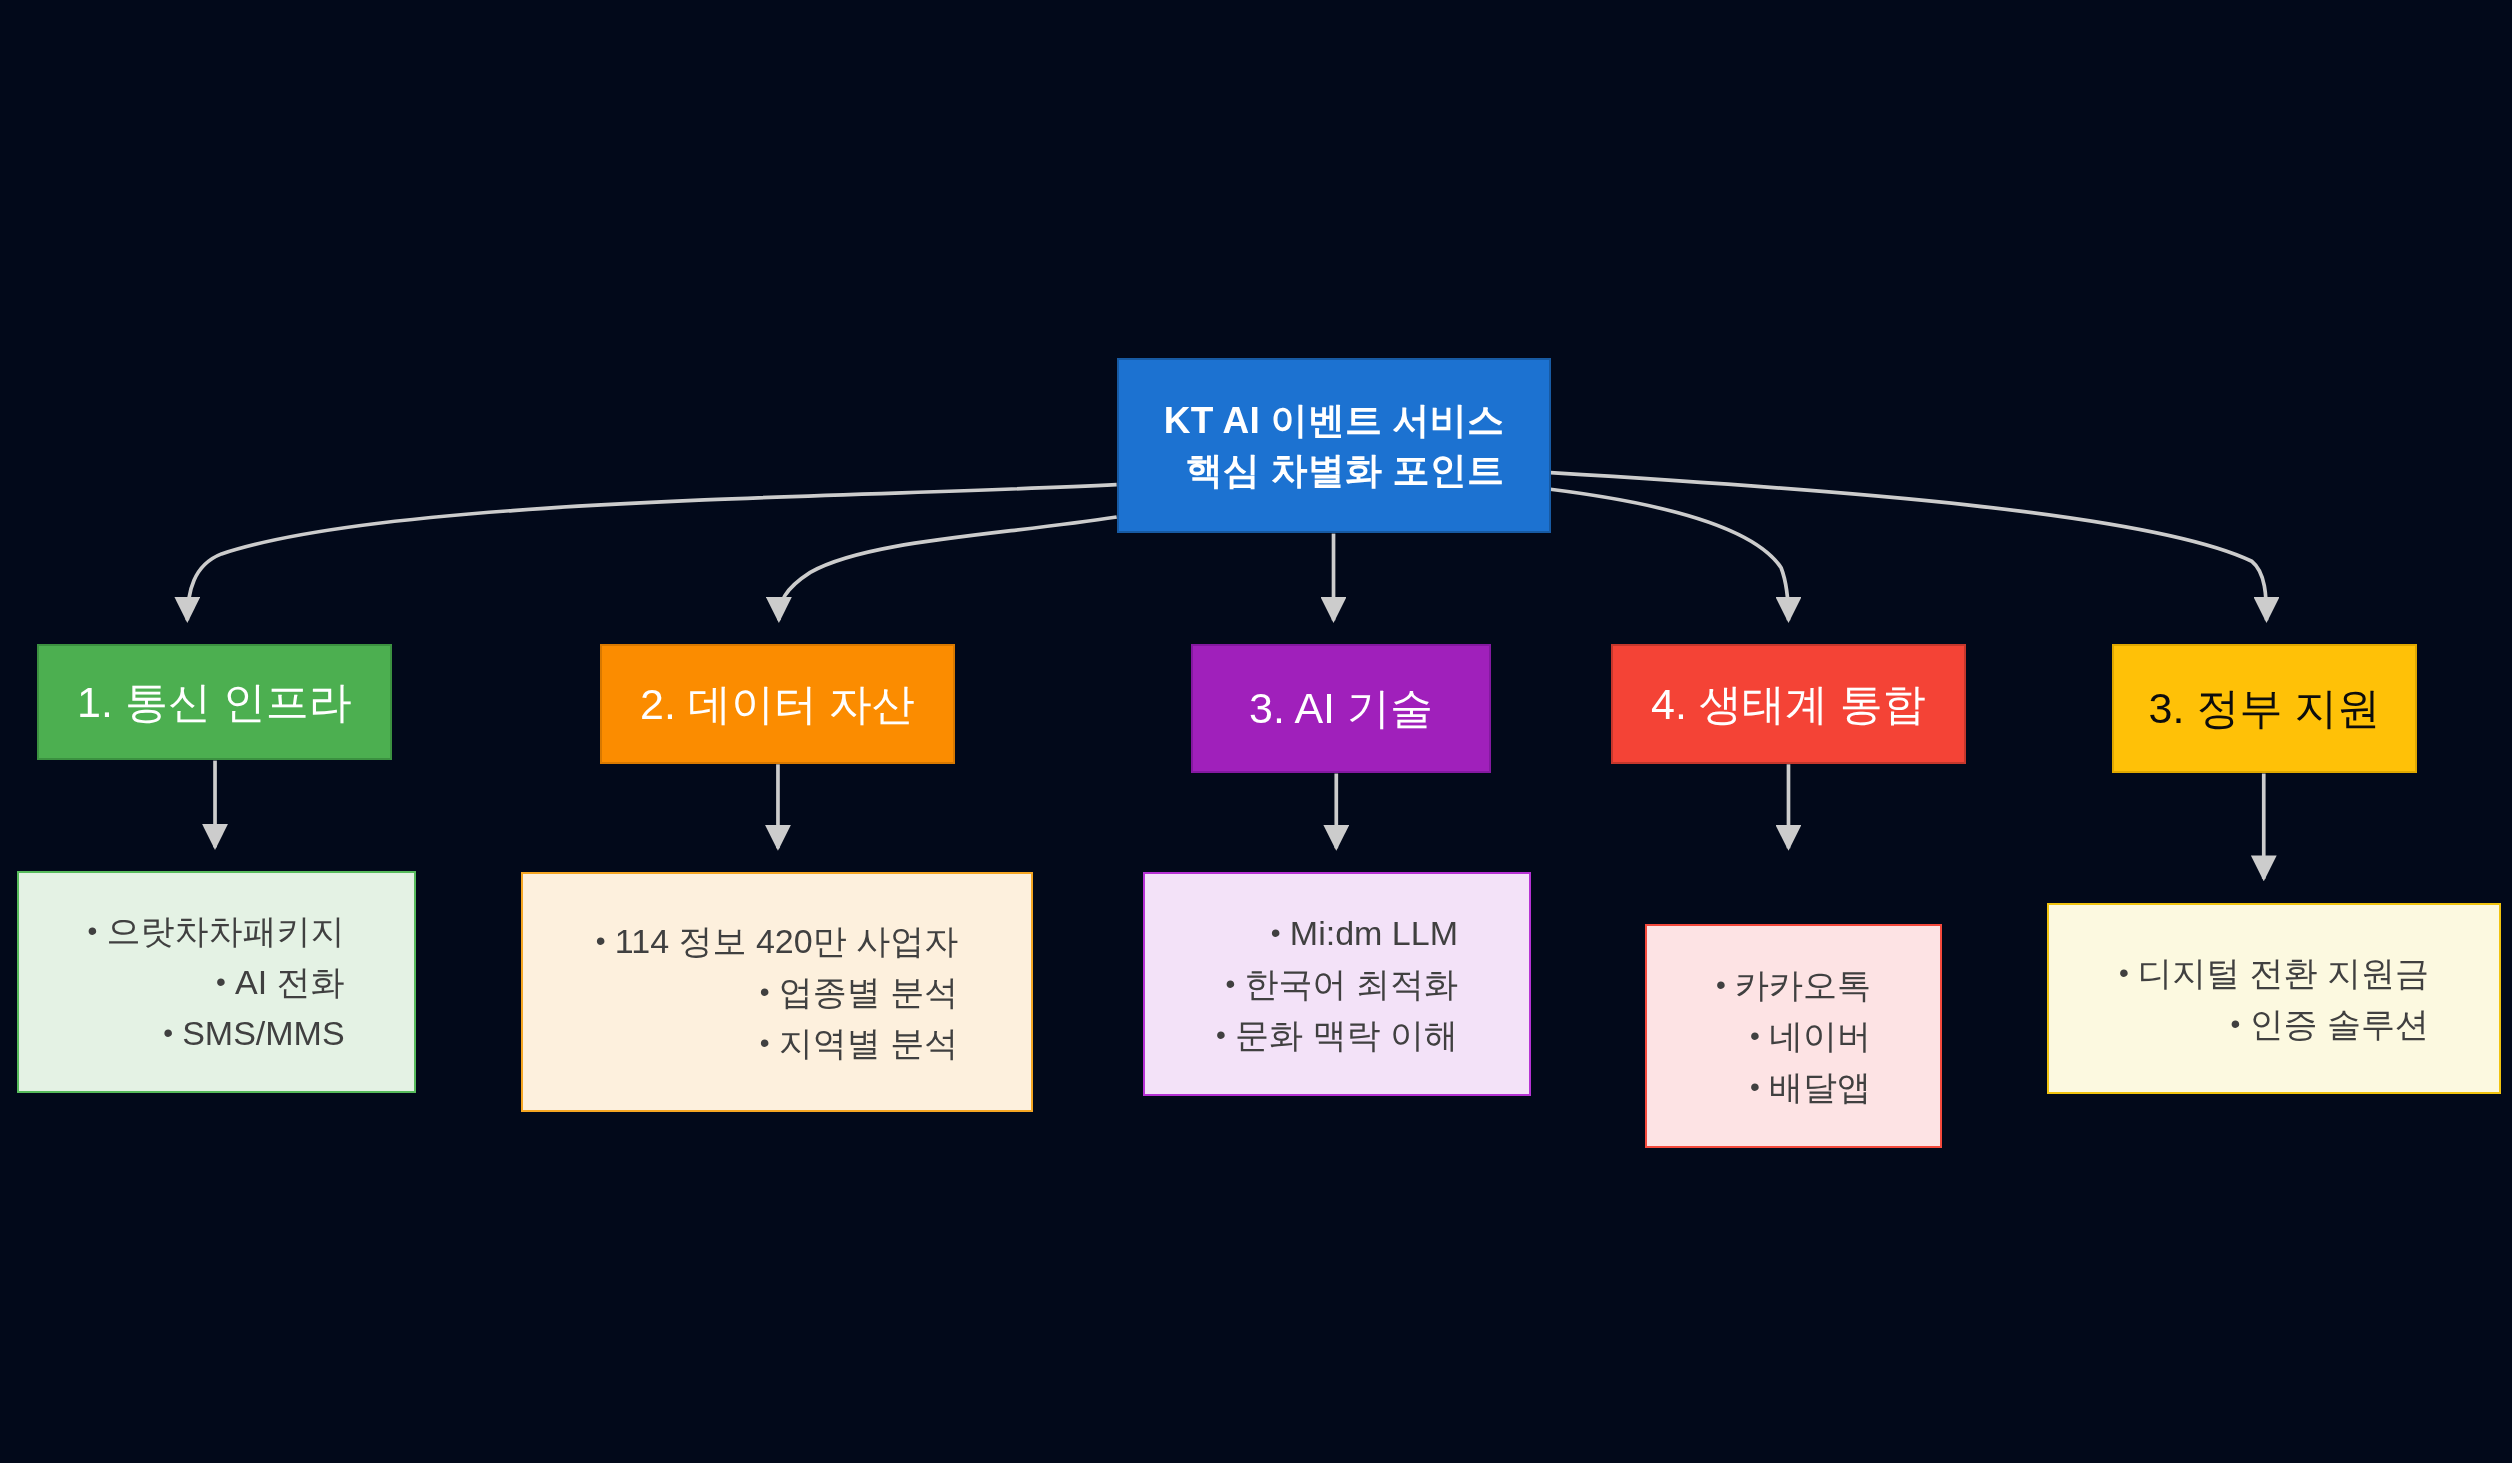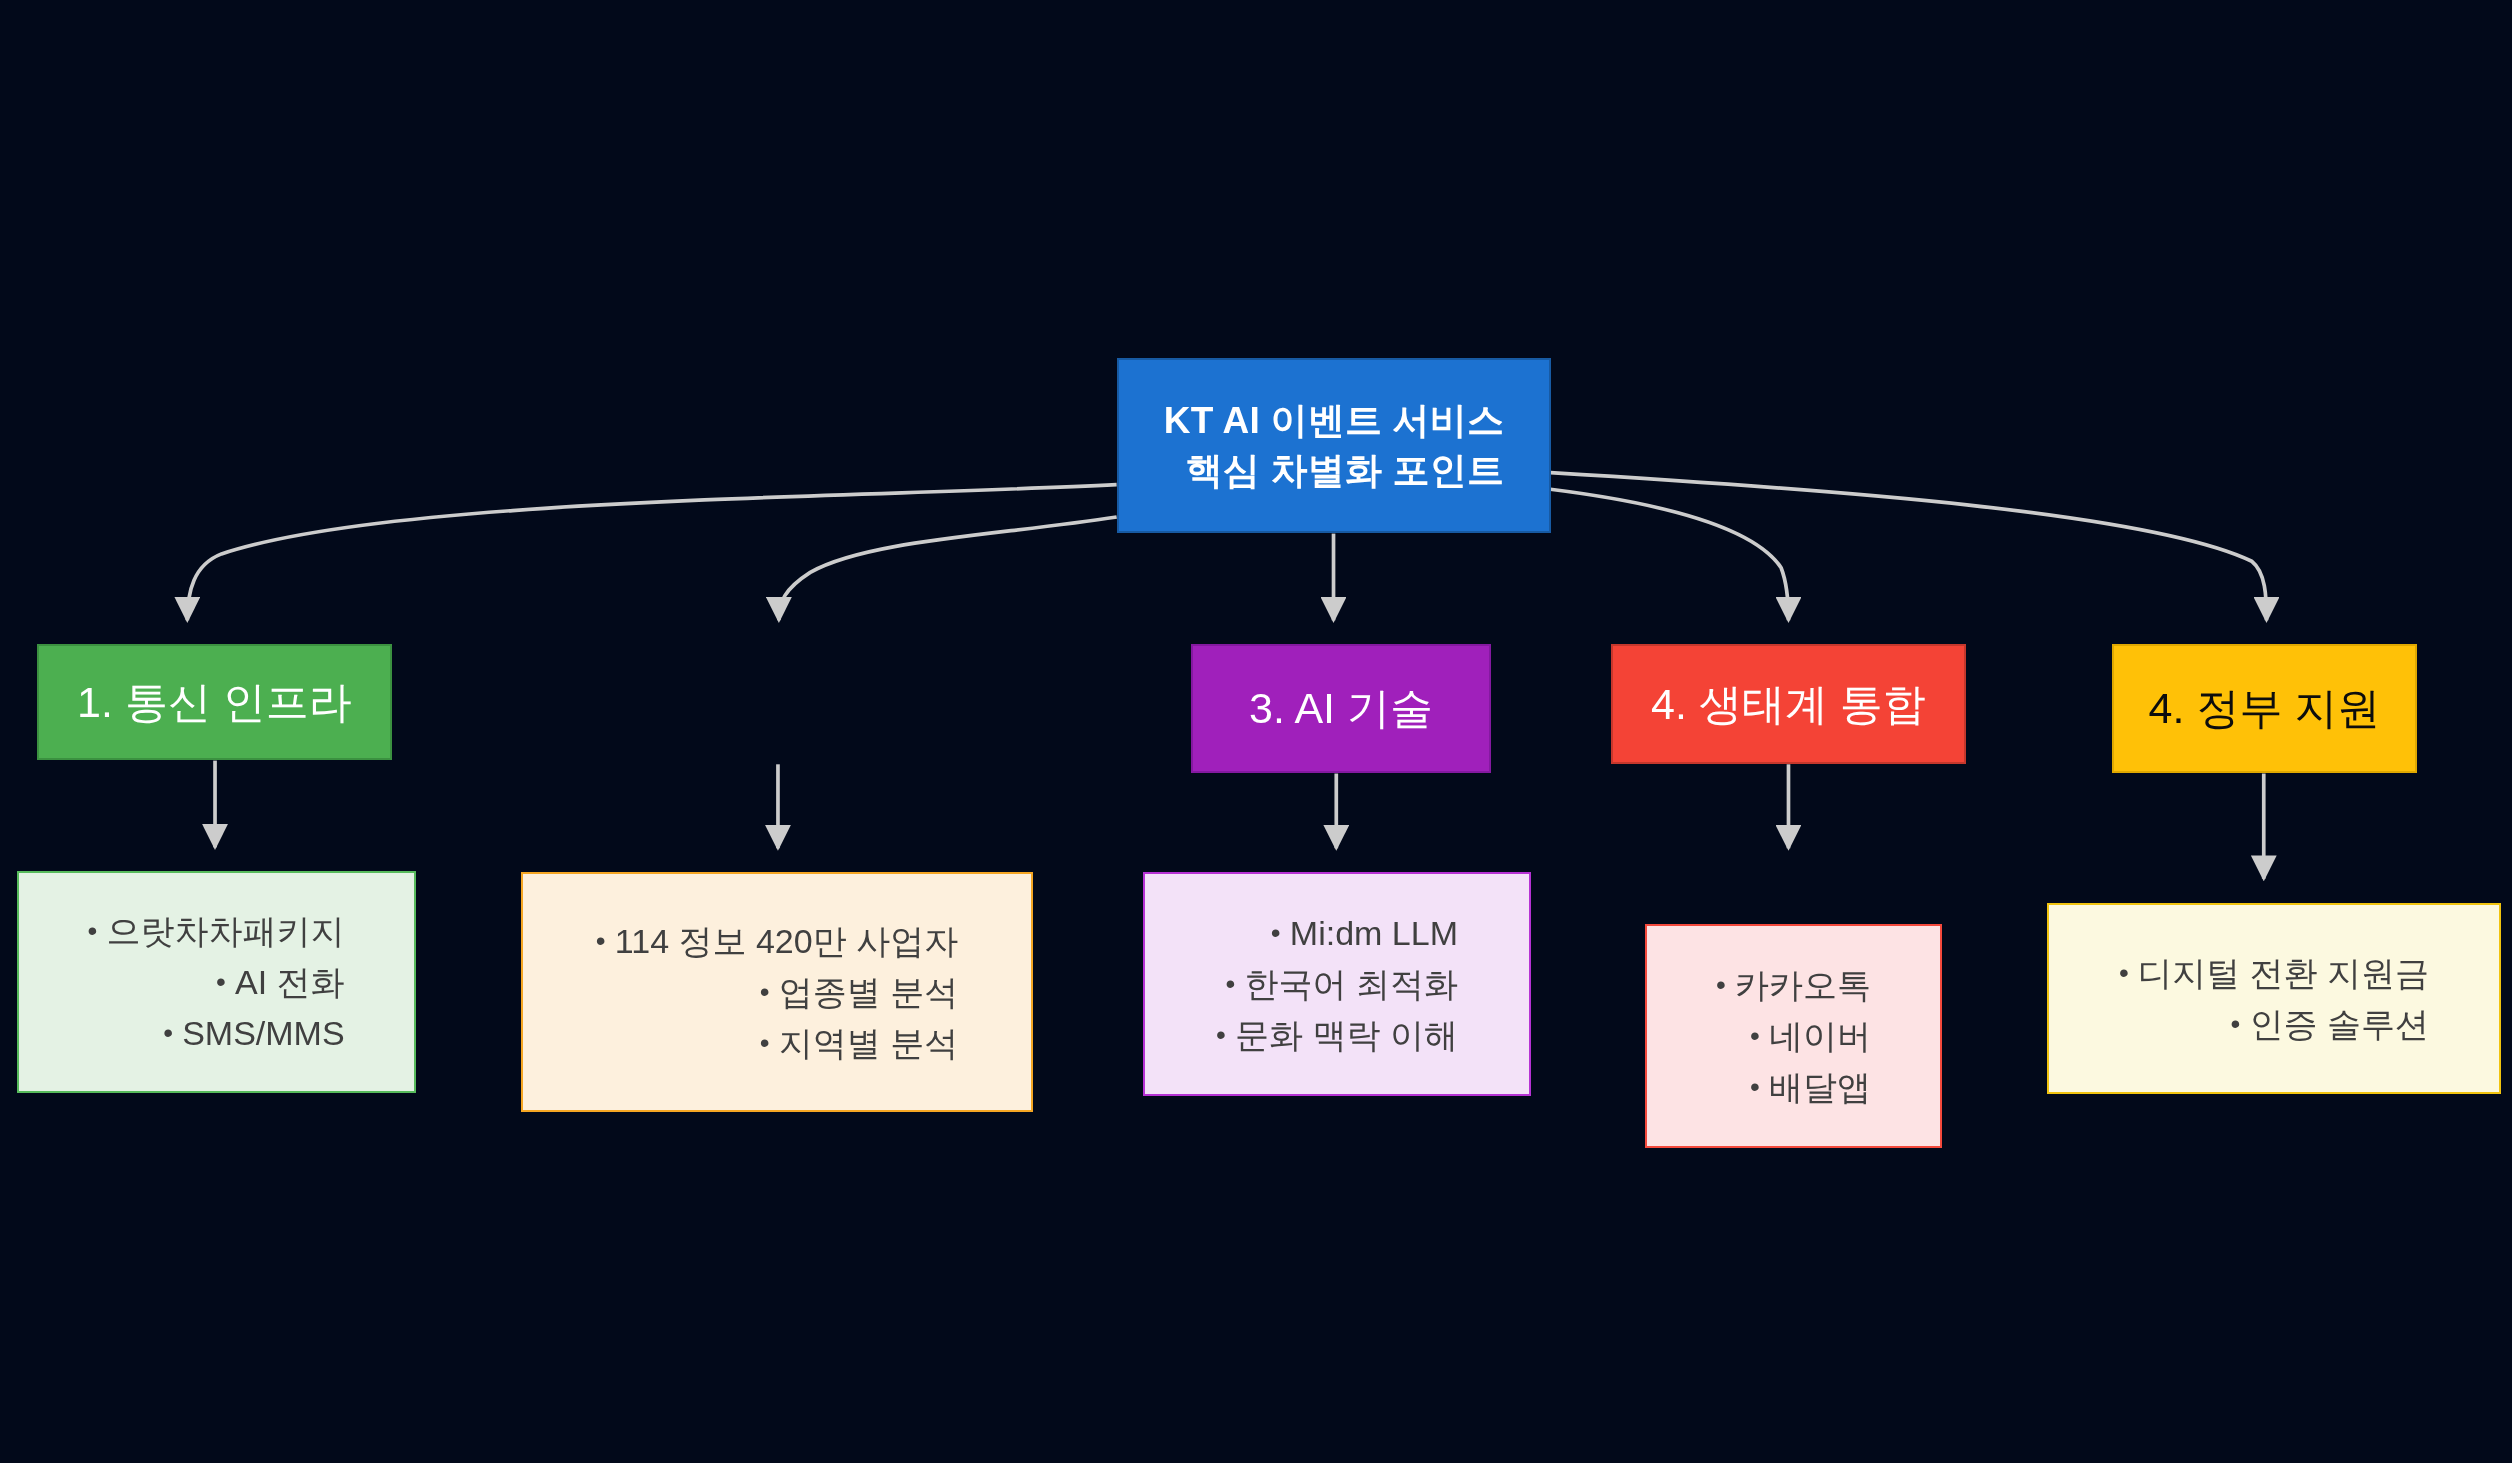--- a/index.html
+++ b/index.html
@@ -148,20 +148,23 @@
     <div class="node-title">1. 통신 인프라</div>
   </div>
   <div class="node leaf" id="node-l1">
     <ul class="leaf-list">
       <li><span class="bullet">•</span><span>으랏차차패키지</span></li>
       <li><span class="bullet">•</span><span>AI 전화</span></li>
       <li><span class="bullet">•</span><span>SMS/MMS</span></li>
     </ul>
   </div>
 
+  <div class="node branch" id="node-b2">
+    <div class="node-title">2. 데이터 자산</div>
+  </div>
   <div class="node leaf" id="node-l2">
     <ul class="leaf-list">
       <li><span class="bullet">•</span><span>114 정보 420만 사업자</span></li>
       <li><span class="bullet">•</span><span>업종별 분석</span></li>
       <li><span class="bullet">•</span><span>지역별 분석</span></li>
     </ul>
   </div>
 
   <div class="node branch" id="node-b3">
     <div class="node-title">3. AI 기술</div>
@@ -179,21 +182,21 @@
   </div>
   <div class="node leaf" id="node-l4">
     <ul class="leaf-list">
       <li><span class="bullet">•</span><span>카카오톡</span></li>
       <li><span class="bullet">•</span><span>네이버</span></li>
       <li><span class="bullet">•</span><span>배달앱</span></li>
     </ul>
   </div>
 
   <div class="node branch" id="node-b5">
-    <div class="node-title">4. 정부 지원</div>
+    <div class="node-title">3. 정부 지원</div>
   </div>
   <div class="node leaf" id="node-l5">
     <ul class="leaf-list">
       <li><span class="bullet">•</span><span>디지털 전환 지원금</span></li>
       <li><span class="bullet">•</span><span>인증 솔루션</span></li>
     </ul>
   </div>
 
 </div>
 

